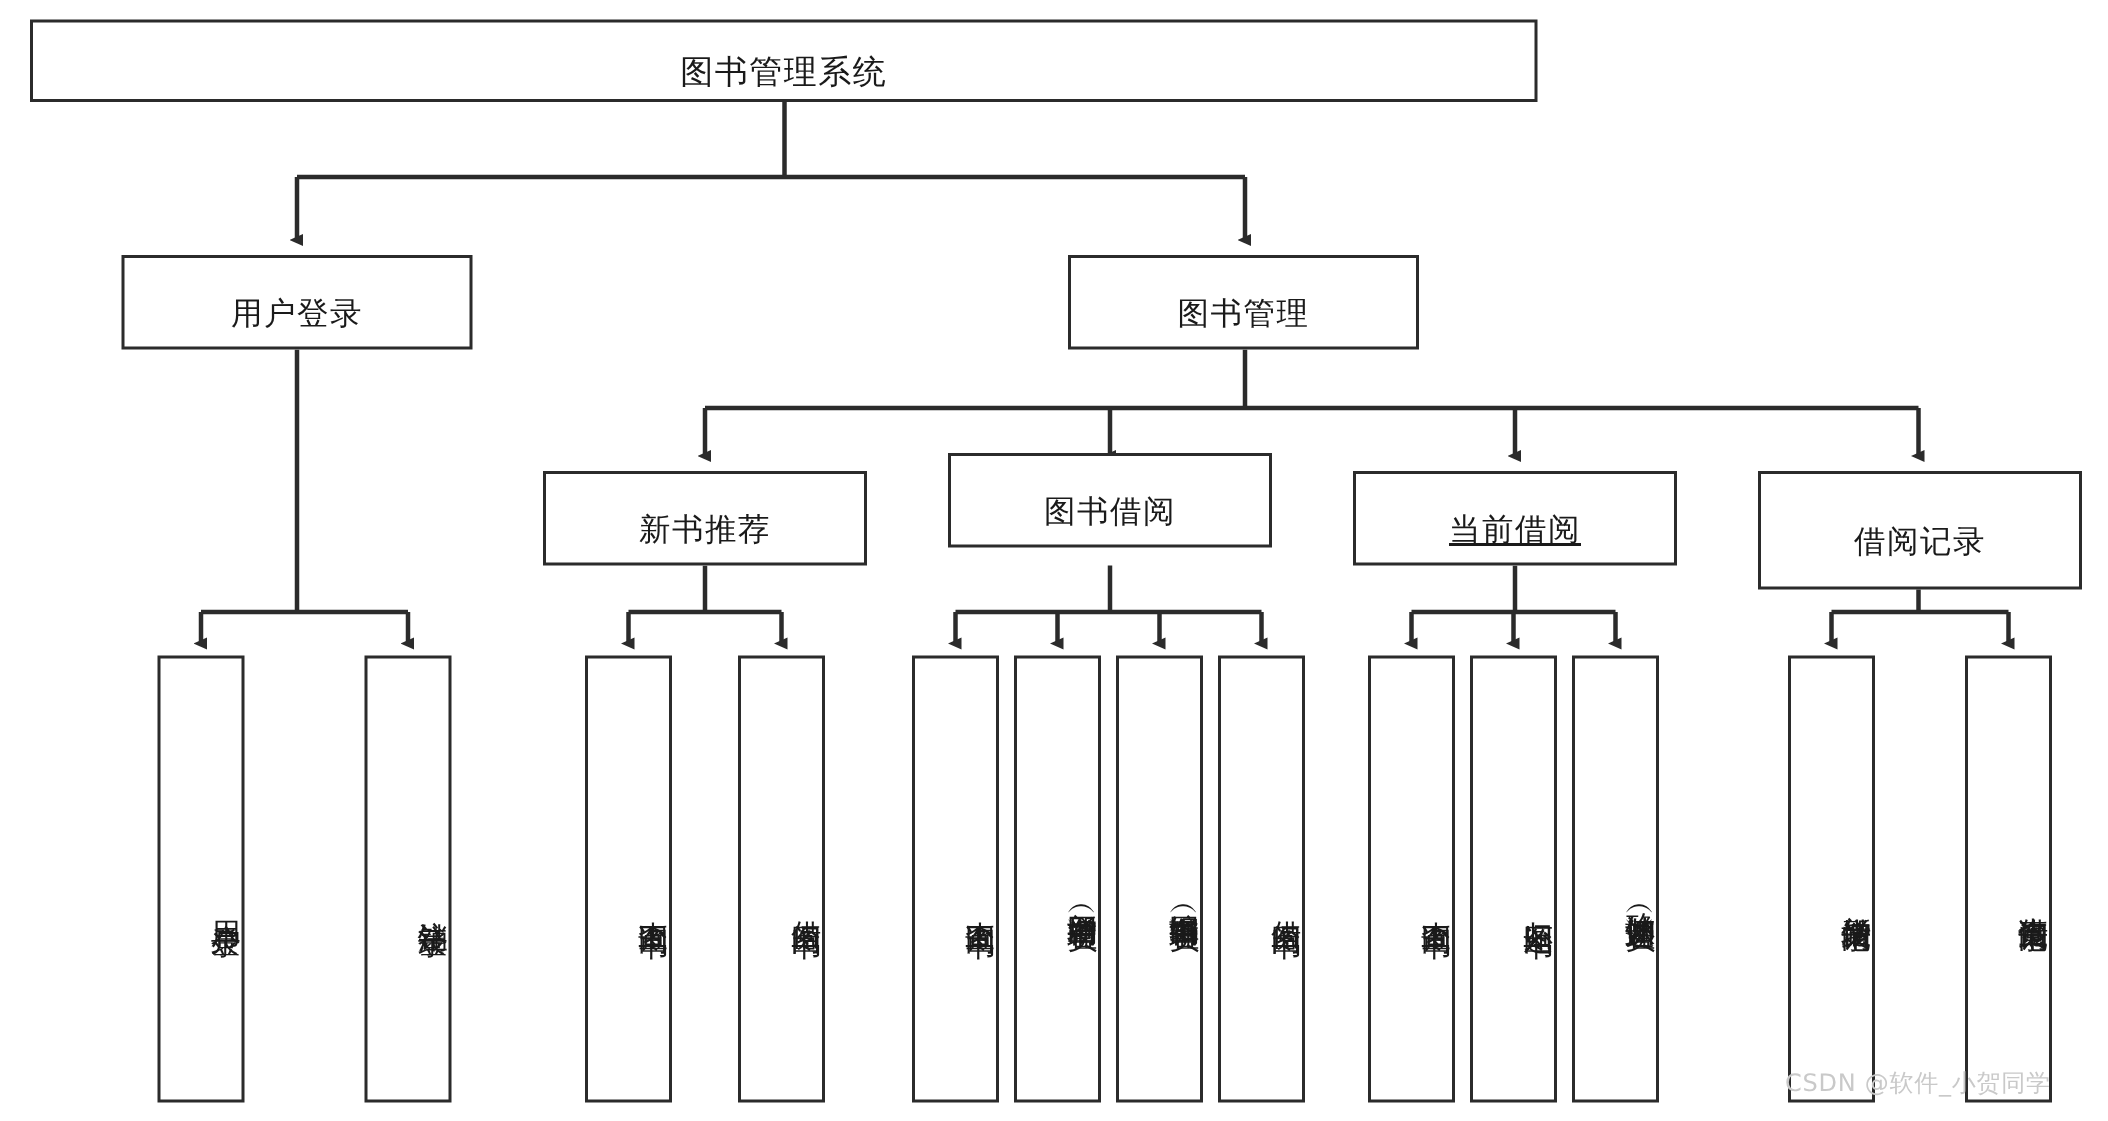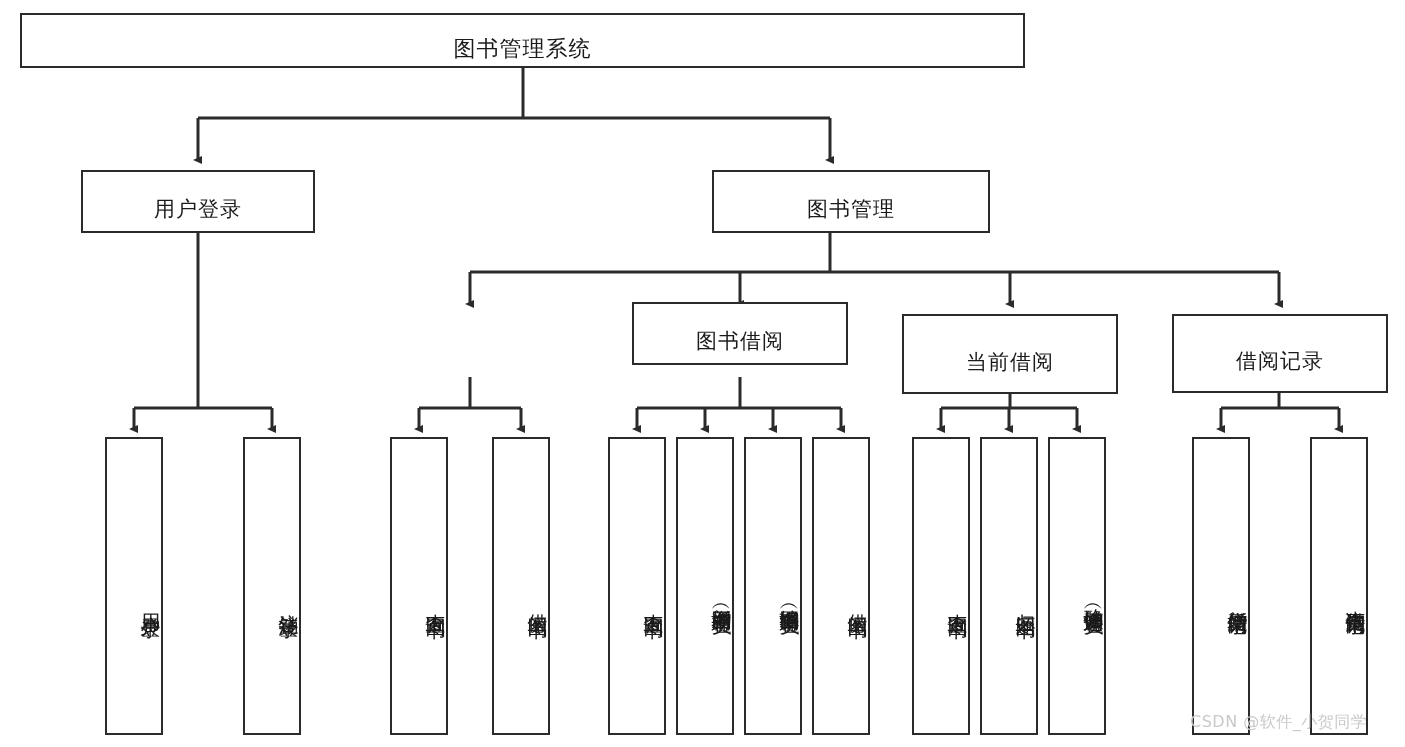--- a/index.html
+++ b/index.html
@@ -128,28 +128,31 @@
     </g>
   </svg>
 
   <div class="node node-h node-root" style="left:20px; top:13px; width:1005px; height:55px;">
     <span class="node-label">图书管理系统</span>
   </div>
 
   <div class="node node-h" style="left:81px; top:170px; width:234px; height:63px;">
     <span class="node-label">用户登录</span>
   </div>
-  <div class="node node-h" style="left:712px; top:170px; width:278px; height:63px;">
+  <div class="node node-h" style="left:712px; top:170px; width:234px; height:63px;">
     <span class="node-label">图书管理</span>
   </div>
 
+  <div class="node node-h" style="left:362px; top:314px; width:216px; height:63px;">
+    <span class="node-label">新书推荐</span>
+  </div>
   <div class="node node-h" style="left:632px; top:302px; width:216px; height:63px;">
     <span class="node-label">图书借阅</span>
   </div>
-  <div class="node node-h" style="left:902px; top:314px; width:216px; height:80px;">
+  <div class="node node-h" style="left:902px; top:314px; width:216px; height:63px;text-decoration:underline;">
     <span class="node-label">当前借阅</span>
   </div>
   <div class="node node-h" style="left:1172px; top:314px; width:216px; height:79px;">
     <span class="node-label">借阅记录</span>
   </div>
 
   <div class="node node-v" style="left:105px; top:437px; width:58px; height:298px;">
     <span class="node-label">用户登录</span>
   </div>
   <div class="node node-v" style="left:243px; top:437px; width:58px; height:298px;">

